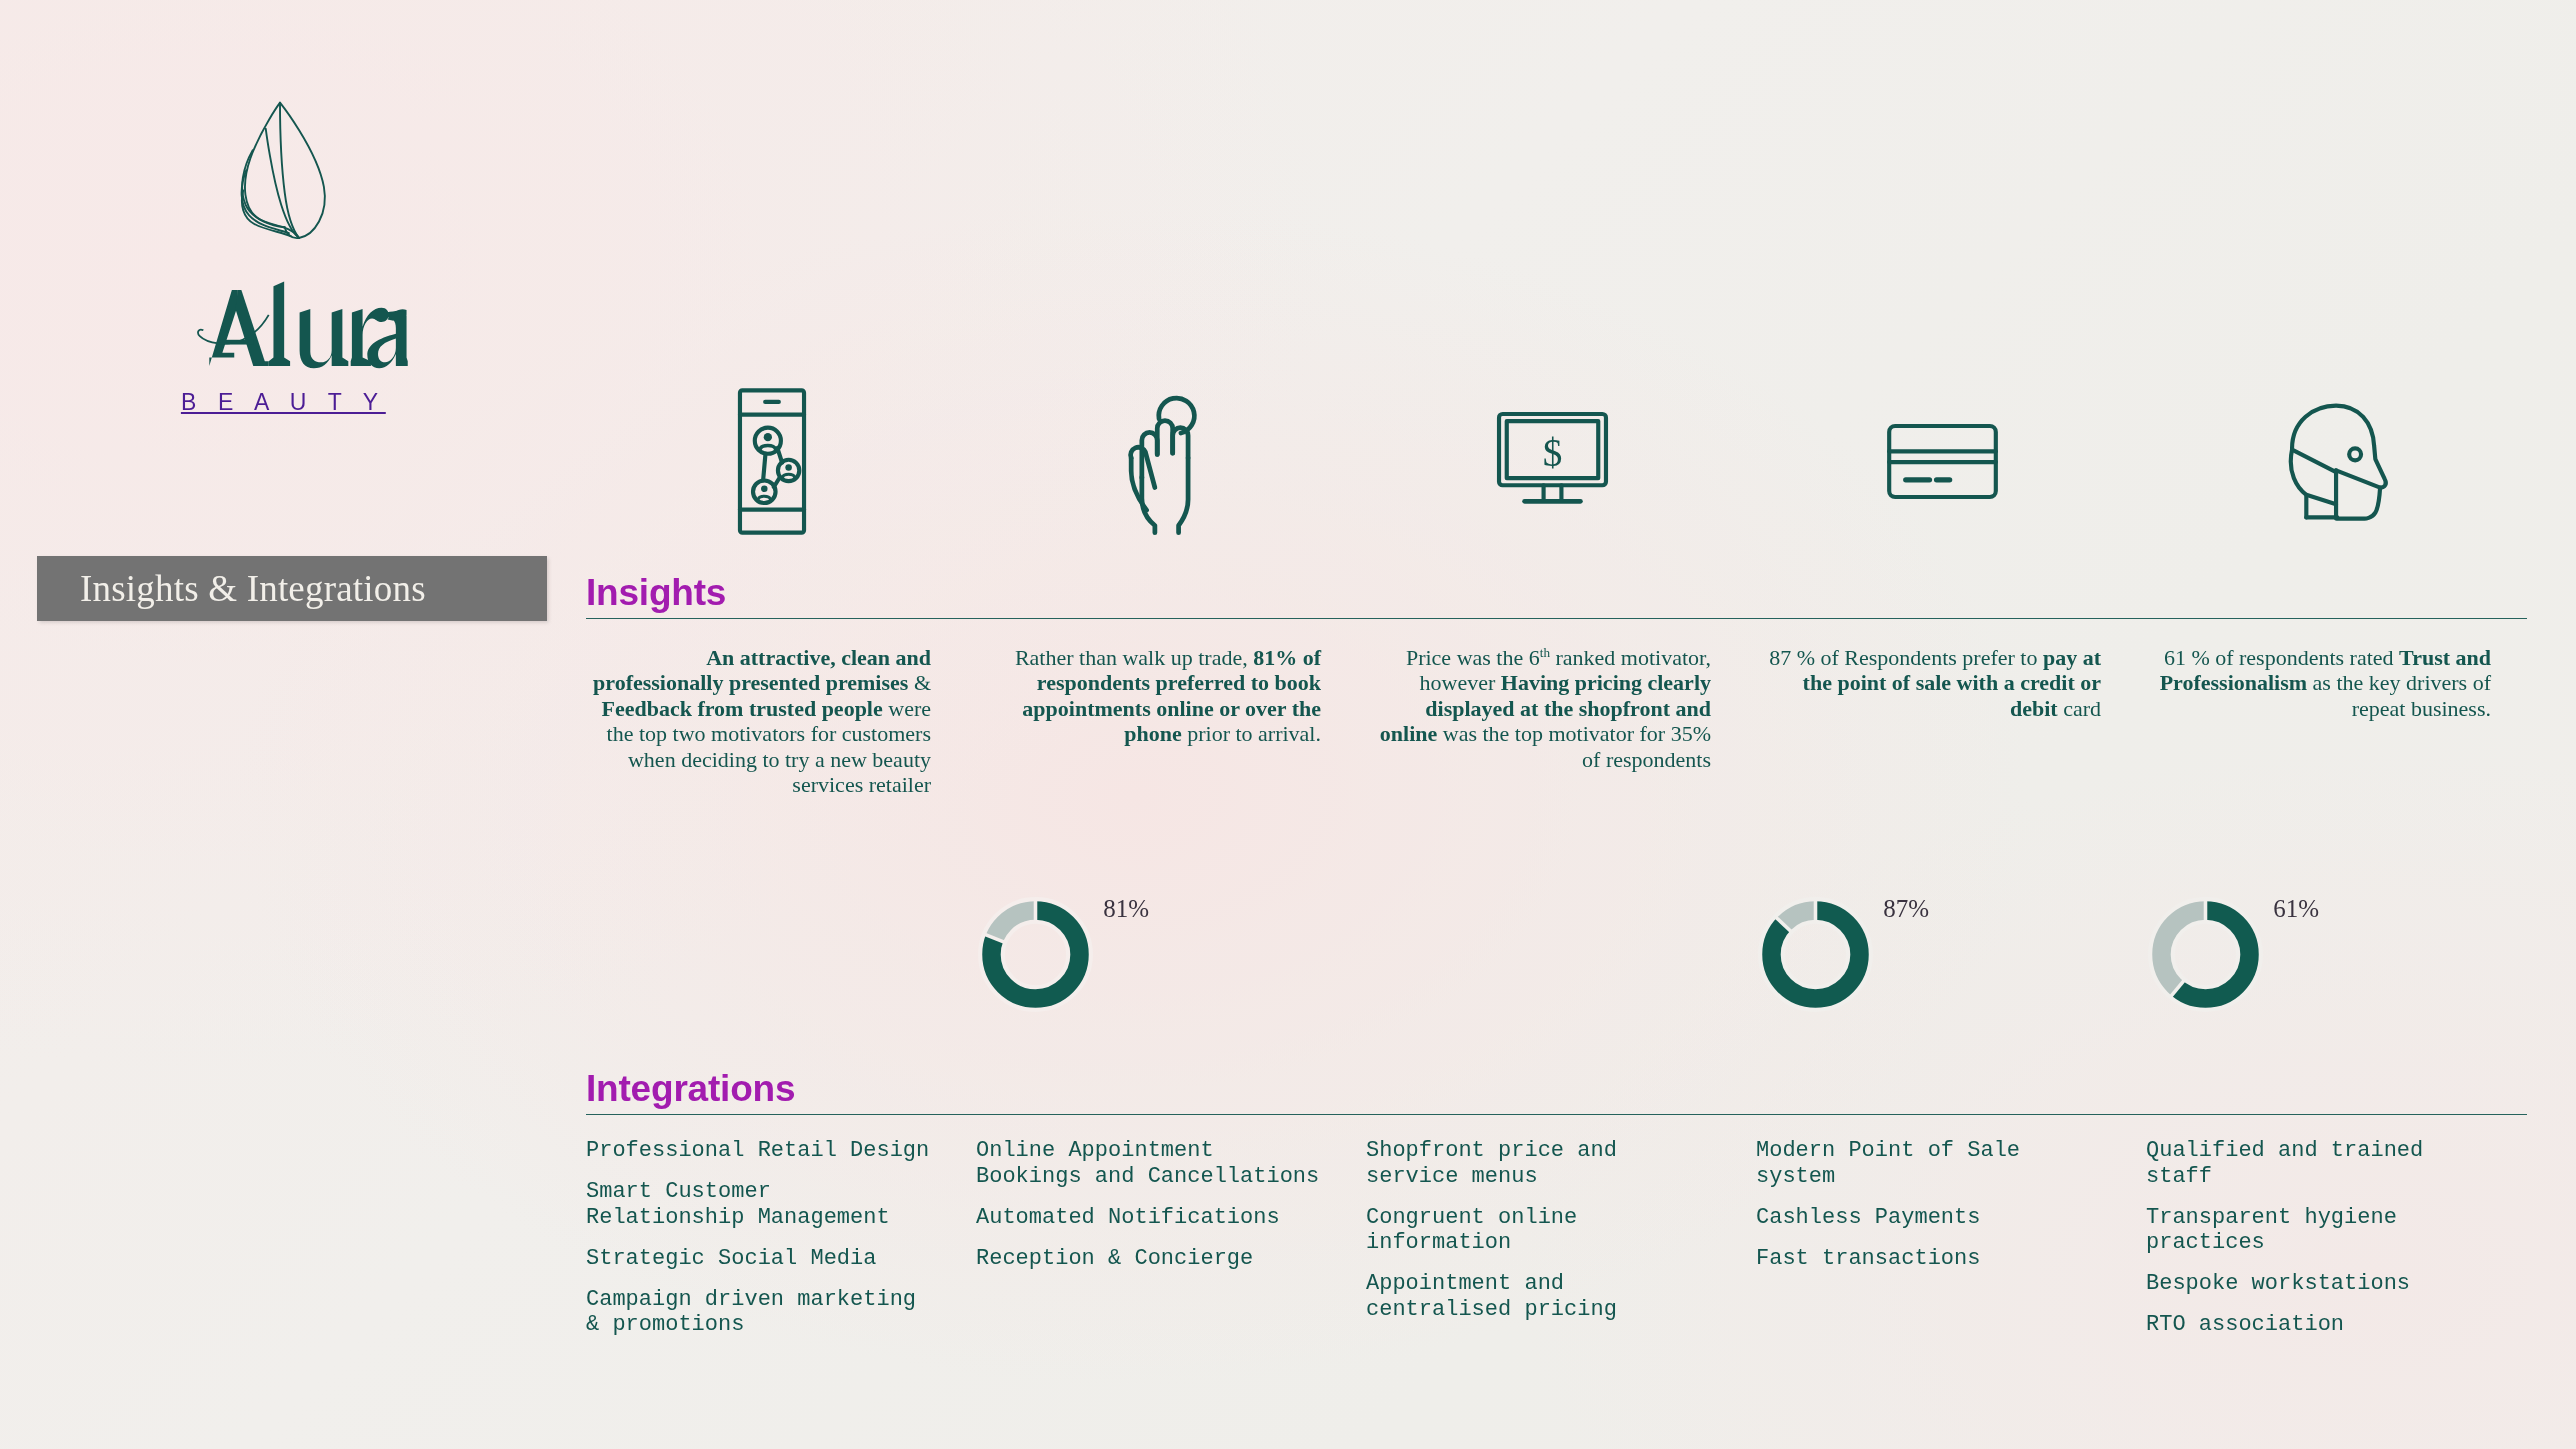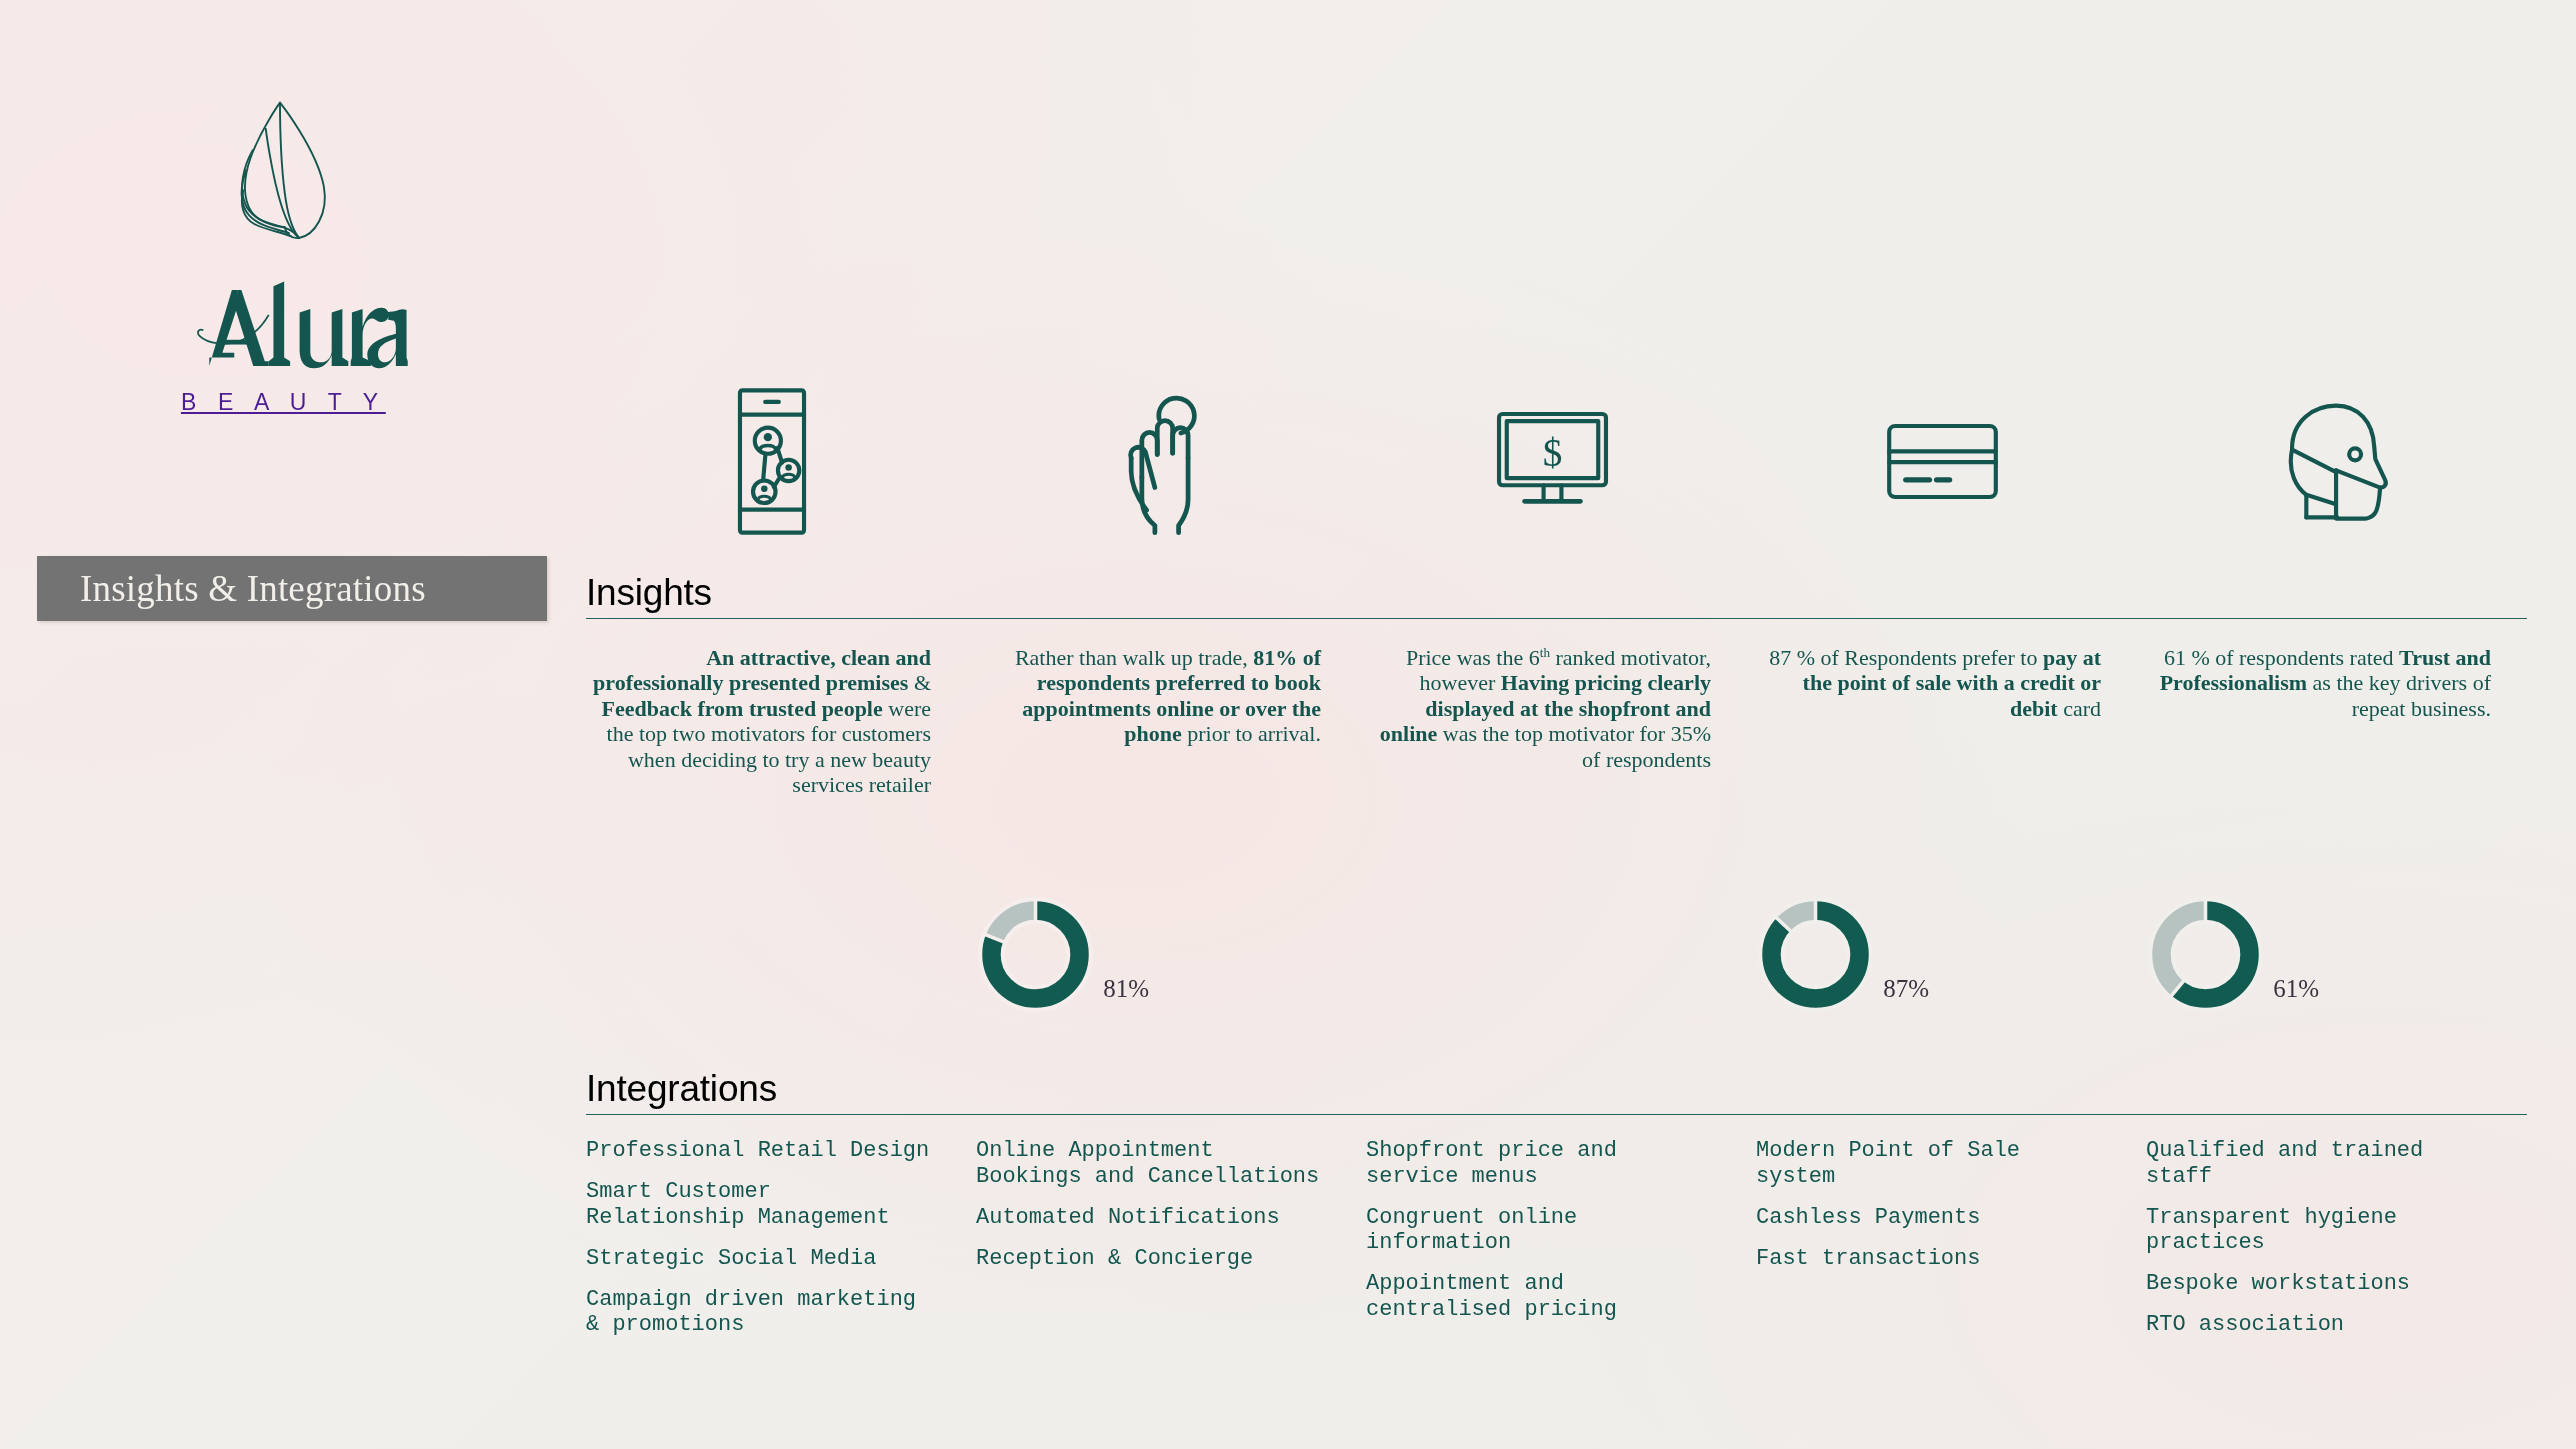--- a/index.html
+++ b/index.html
@@ -42,21 +42,21 @@
     position:absolute; left:577px; top:375px; width:1950px; height:172px;
     display:flex;
   }
   .icon-cell { width:390px; display:flex; align-items:center; justify-content:center; }
   .icon-cell svg { display:block; }
 
   
   .section-heading-wrap { position:absolute; left:586px; width:1941px; }
   .section-heading {
     font-family:"Liberation Sans", sans-serif;
-    font-size:37px; font-weight:400; color:#000000;
+    font-size:37px; font-weight:700; color:#a21caf;
     letter-spacing:-0.2px; line-height:1.05; padding-bottom:4.8px;
   }
   .section-rule { width:100%; height:1.2px; background:#14564f; opacity:.92; }
 
   #insights-heading-wrap { top:574px; }
   #integrations-heading-wrap { top:1070px; }
 
   
   #insight-columns {
     position:absolute; left:586px; top:645px; width:1950px; height:416px;
@@ -66,21 +66,21 @@
   .insight-text {
     font-family:Liberation Serif, serif;
     font-size:22px; line-height:1.155; color:#14564f;text-align:right;
   }
   .insight-text b { font-weight:bold; }
   .insight-text sup { font-size:.6em; vertical-align:super; line-height:0; }
 
   
   .donut-wrap {
     position:absolute; left:0; top:0; width:345px;
-    display:flex; align-items:flex-end;
+    display:flex; 
   }
   .donut-svg { display:block; }
   .donut-label {
     font-family:"Liberation Serif", serif;
     font-size:25px; color:#3a3340; margin-left:8.3px; margin-bottom:10.7px;
   }
 
   
   #integration-columns {
     position:absolute; left:586px; top:1138px; width:1950px;

